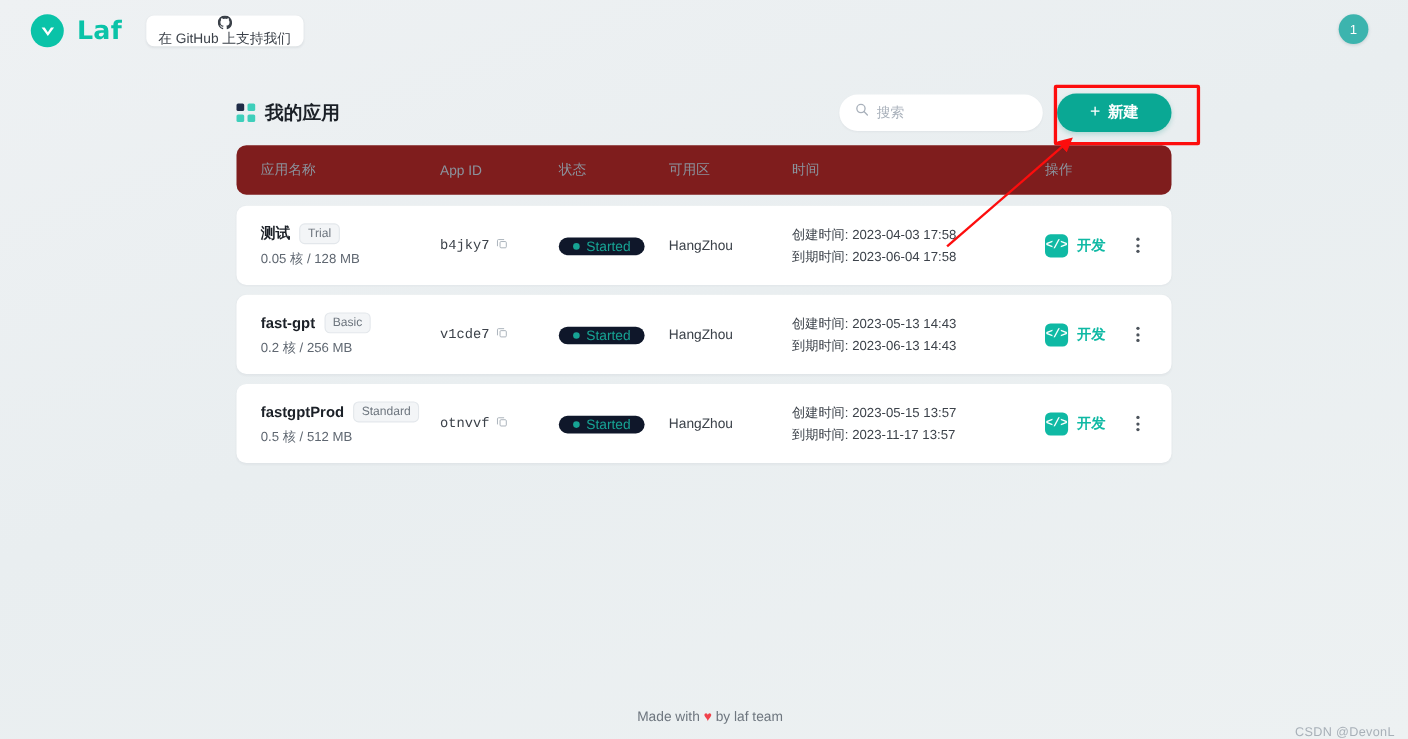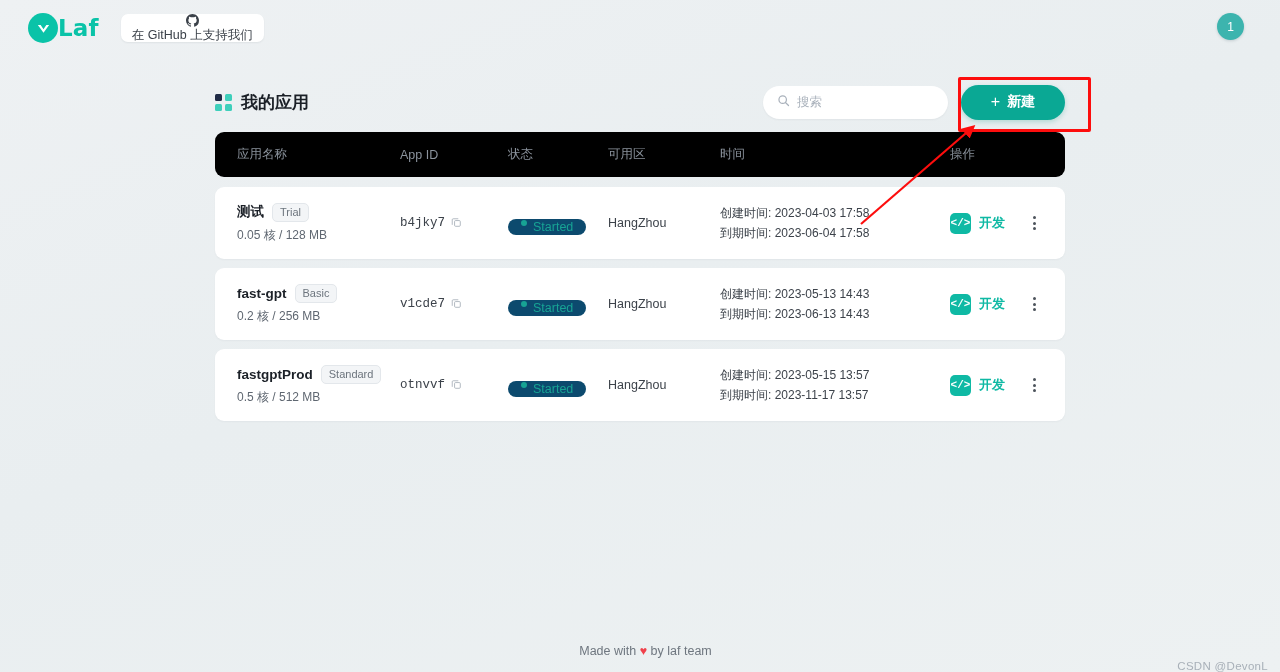--- a/index.html
+++ b/index.html
@@ -15,21 +15,21 @@
   }
 
   
   .topbar {
     height: 56px;
     display: flex;
     align-items: center;
     padding: 0 24px 0 28px;
     position: relative;
   }
-  .brand { display: flex; align-items: center; gap: 0; }
+  .brand { display: flex; align-items: center; gap: 12px; }
   .logo-mark {
     width: 30px; height: 30px; border-radius: 50%;
     background: #0ac3a8;
     display: flex; align-items: center; justify-content: center;
   }
   .logo-mark svg { display: block; }
   .logo-word {
     font-size: 23px; font-weight: 700; letter-spacing: .2px;
     color: #0ac3a8; font-family: "DejaVu Sans", sans-serif;
   }
@@ -123,21 +123,21 @@
   .annot-arrow {
     position: absolute;
     left: 640px; top: 48px;
     width: 130px; height: 110px;
     pointer-events: none;
     overflow: visible;
   }
 
   
   .table-head {
-    background: #000000;
+    background: #7f1d1d;
     border-radius: 9px;
     height: 45px;
     display: flex; align-items: center;
     font-size: 12.5px; color: #8b939d;
     margin-bottom: 10px;
   }
   .row {
     background: #fff;
     border-radius: 9px;
     height: 72px;
@@ -171,22 +171,22 @@
     font-size: 12px; color: #5f6771; margin-top: 5px;
   }
 
   .appid-wrap { display: flex; align-items: center; gap: 6px; }
   .appid {
     font-family: "Liberation Mono", "DejaVu Sans Mono", monospace;
     font-size: 12.5px; color: #3c424a;
   }
 
   .state-pill {
-    display: inline-flex; gap: 6px;
-    background: #0c4a6e;
+    display: inline-flex; align-items: center; gap: 6px;
+    background: #0f172a;
     color: #17a394;
     border-radius: 13px;
     font-size: 12.5px;
     padding: 1px 13px;
   }
   .state-dot {
     width: 6px; height: 6px; border-radius: 50%;
     background: #17a394;
   }
 

